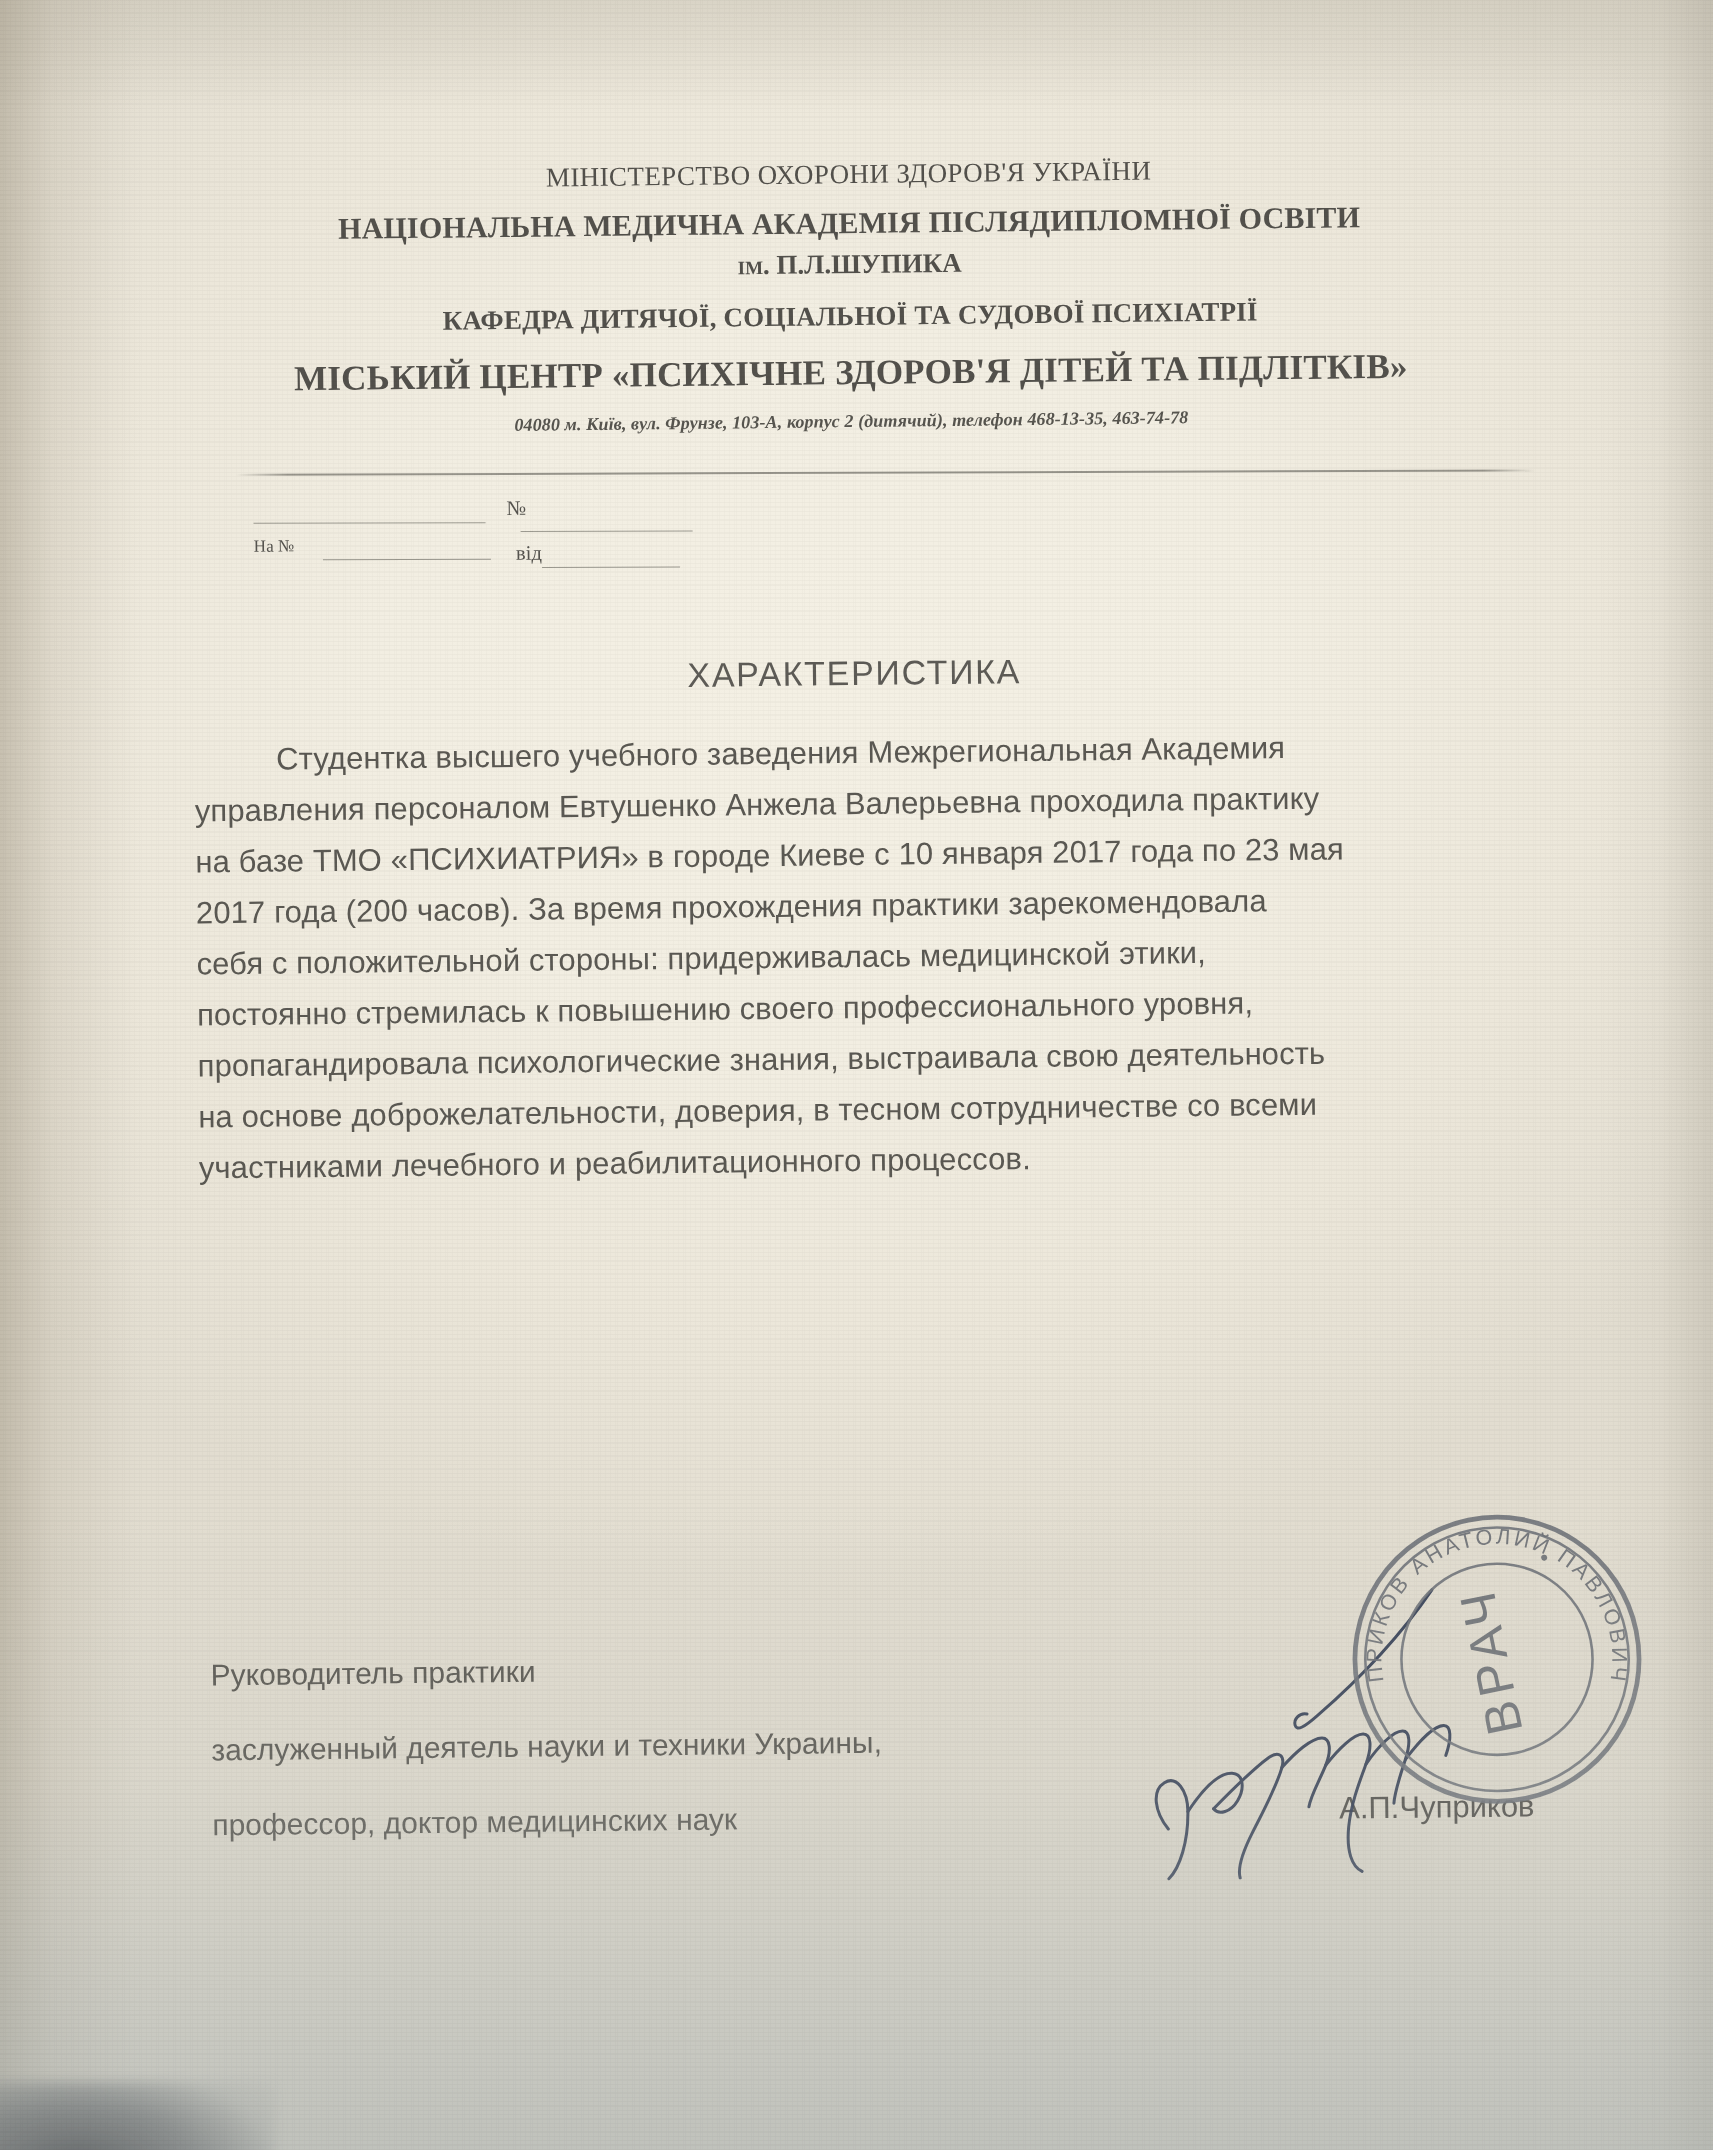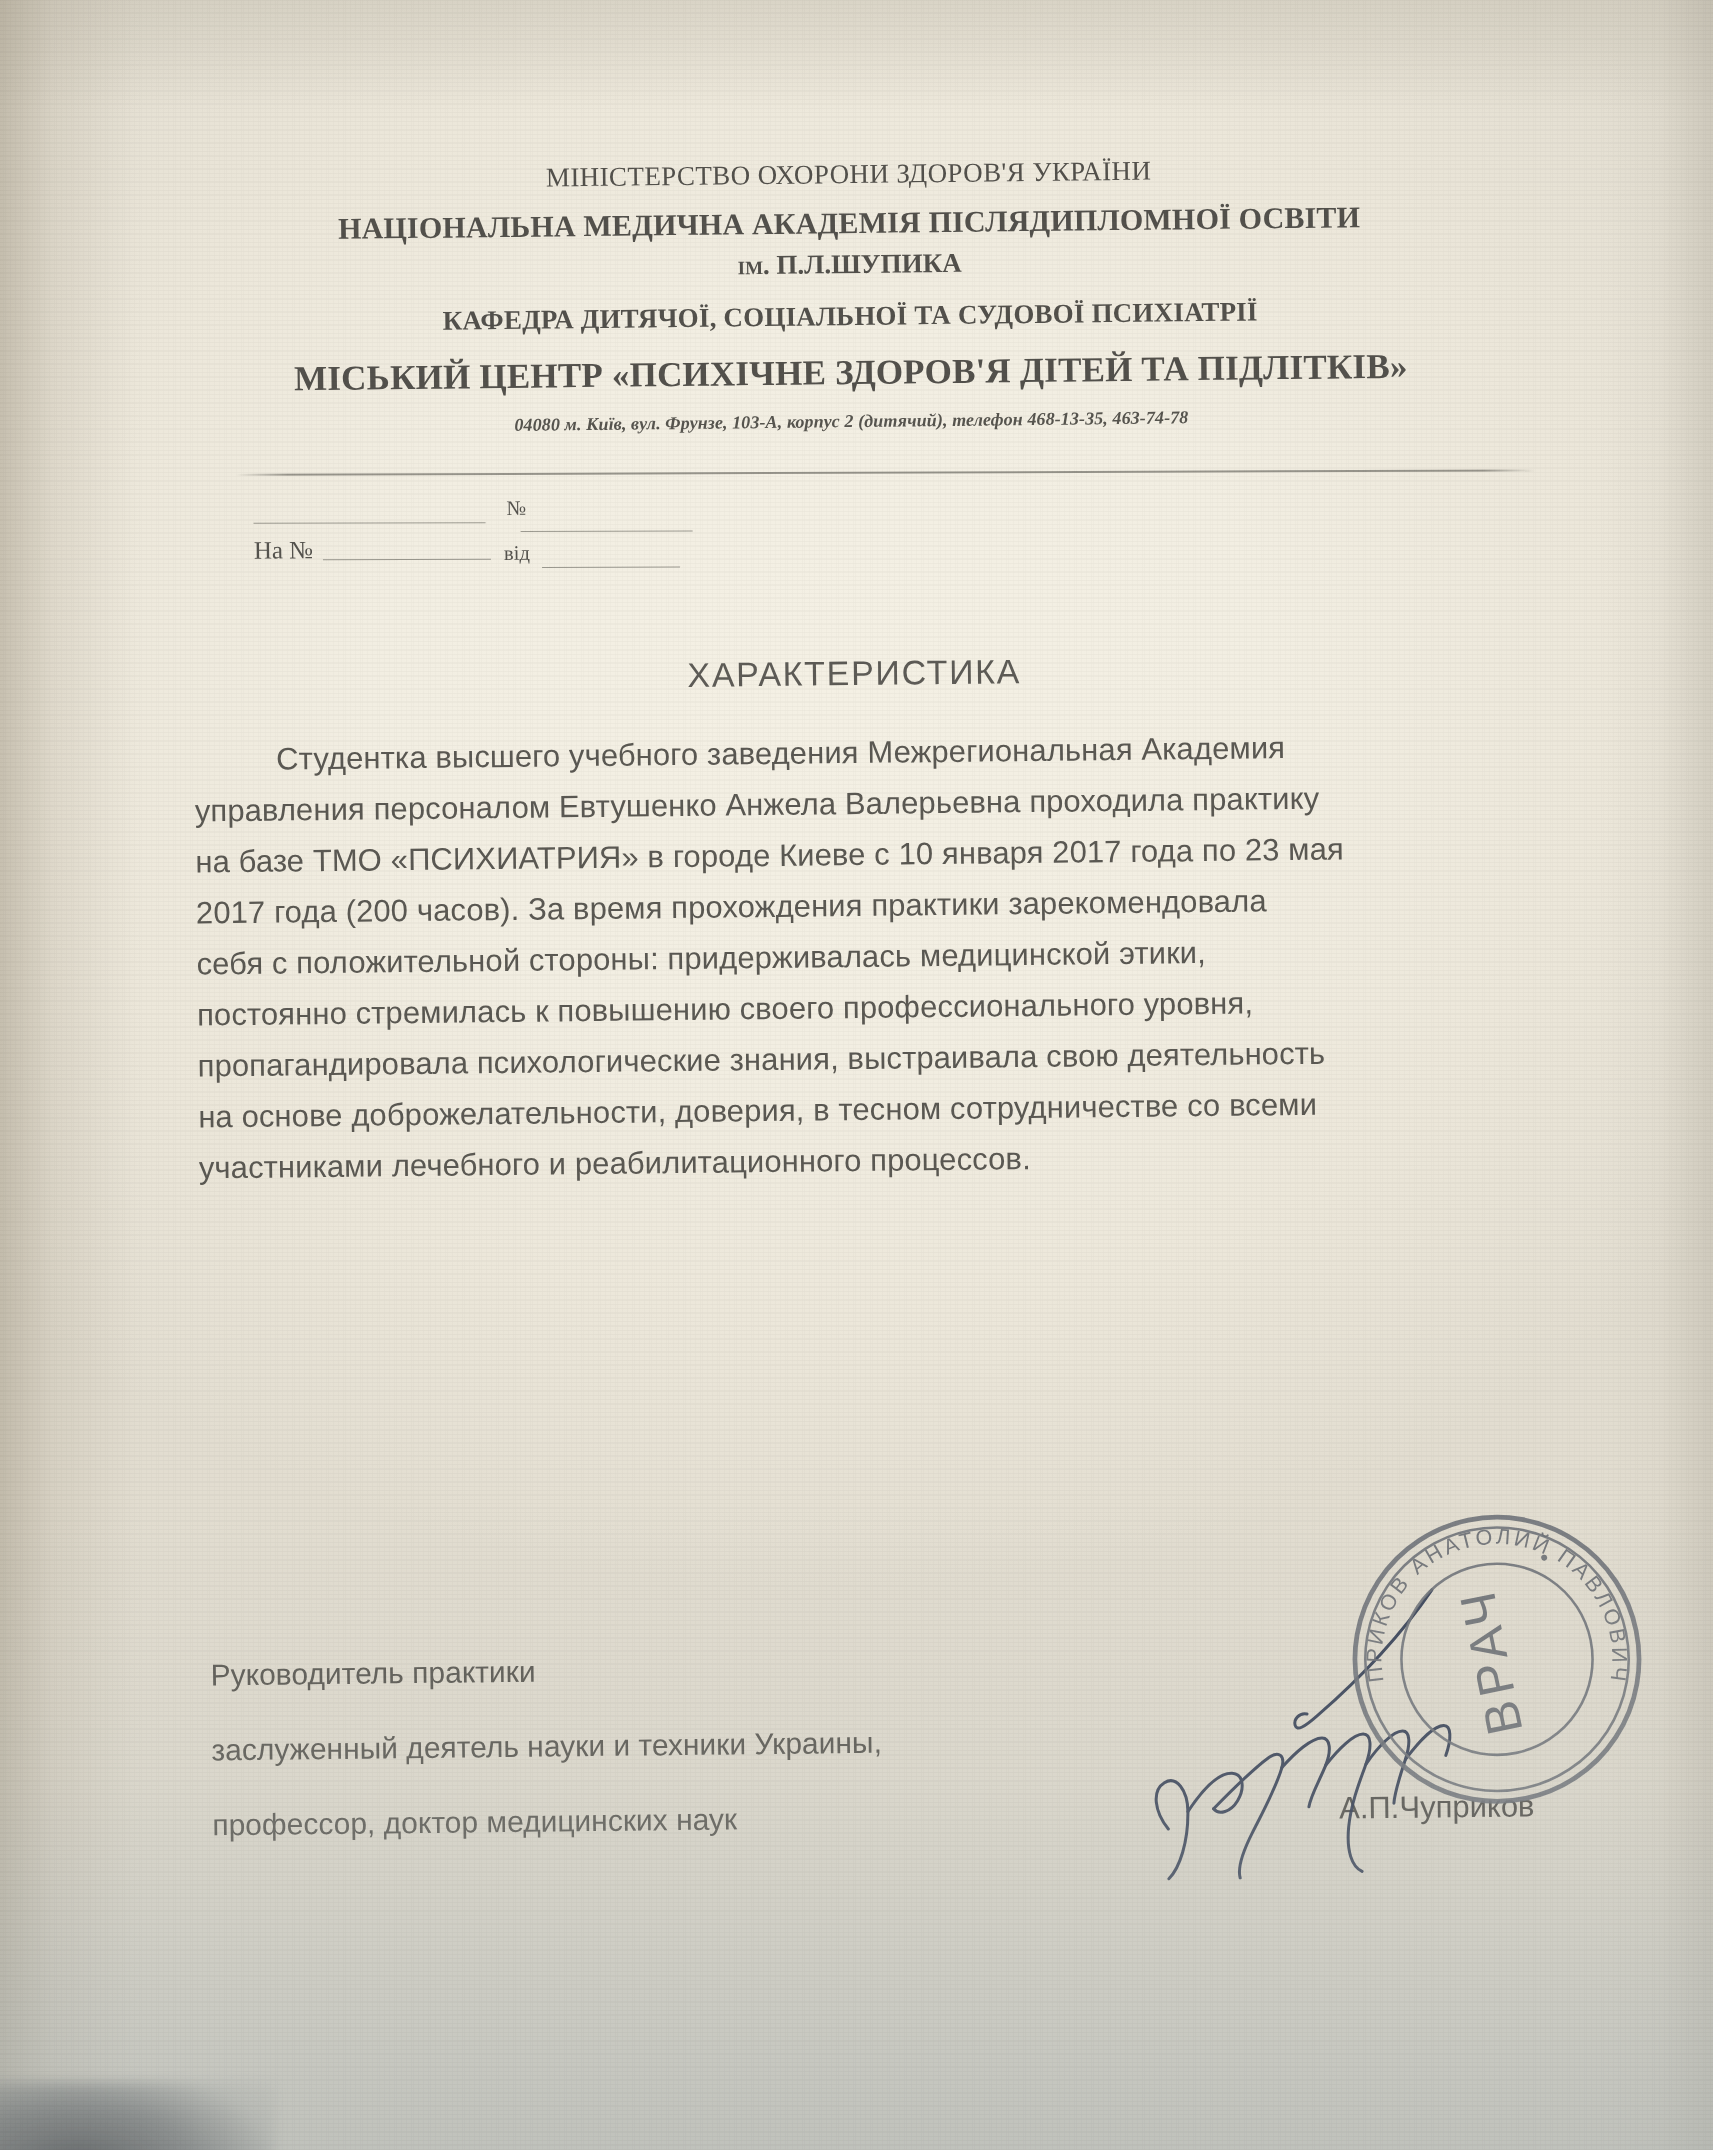--- a/index.html
+++ b/index.html
@@ -172,22 +172,22 @@
   .ref-line {
     position: absolute;
     height: 1.3px;
     background: rgba(120,118,110,0.7);
   }
   .ref-l1 { left: 0px;   top: 27px;  width: 232px; transform: rotate(0.5deg); }
   .ref-l2 { left: 267px; top: 38px;  width: 172px; transform: rotate(0.5deg); }
   .ref-l3 { left: 69px; top: 64px; width: 168px; transform: rotate(0.5deg); }
   .ref-l4 { left: 288px; top: 74px; width: 138px; transform: rotate(0.5deg); }
   .ref-no   { position: absolute; left: 253px; top: 3.4px;  font-size: 20.6px; }
-  .ref-nano { position: absolute; left: 0px;   top: 40px; font-size: 25px; }
-  .ref-vid  { position: absolute; left: 250px; top: 48px; font-size: 20.6px; }
+  .ref-nano { position: absolute; left: 0px;   top: 40px; font-size: 17px; }
+  .ref-vid  { position: absolute; left: 262px; top: 48px; font-size: 20.6px; }
 
   
   .doc-title {
     position: absolute;
     left: 0; width: 1714px;
     top: 654px;
     text-align: center;
     font-family: "Liberation Sans", sans-serif;
     font-size: 34px;
     letter-spacing: 1.7px;

